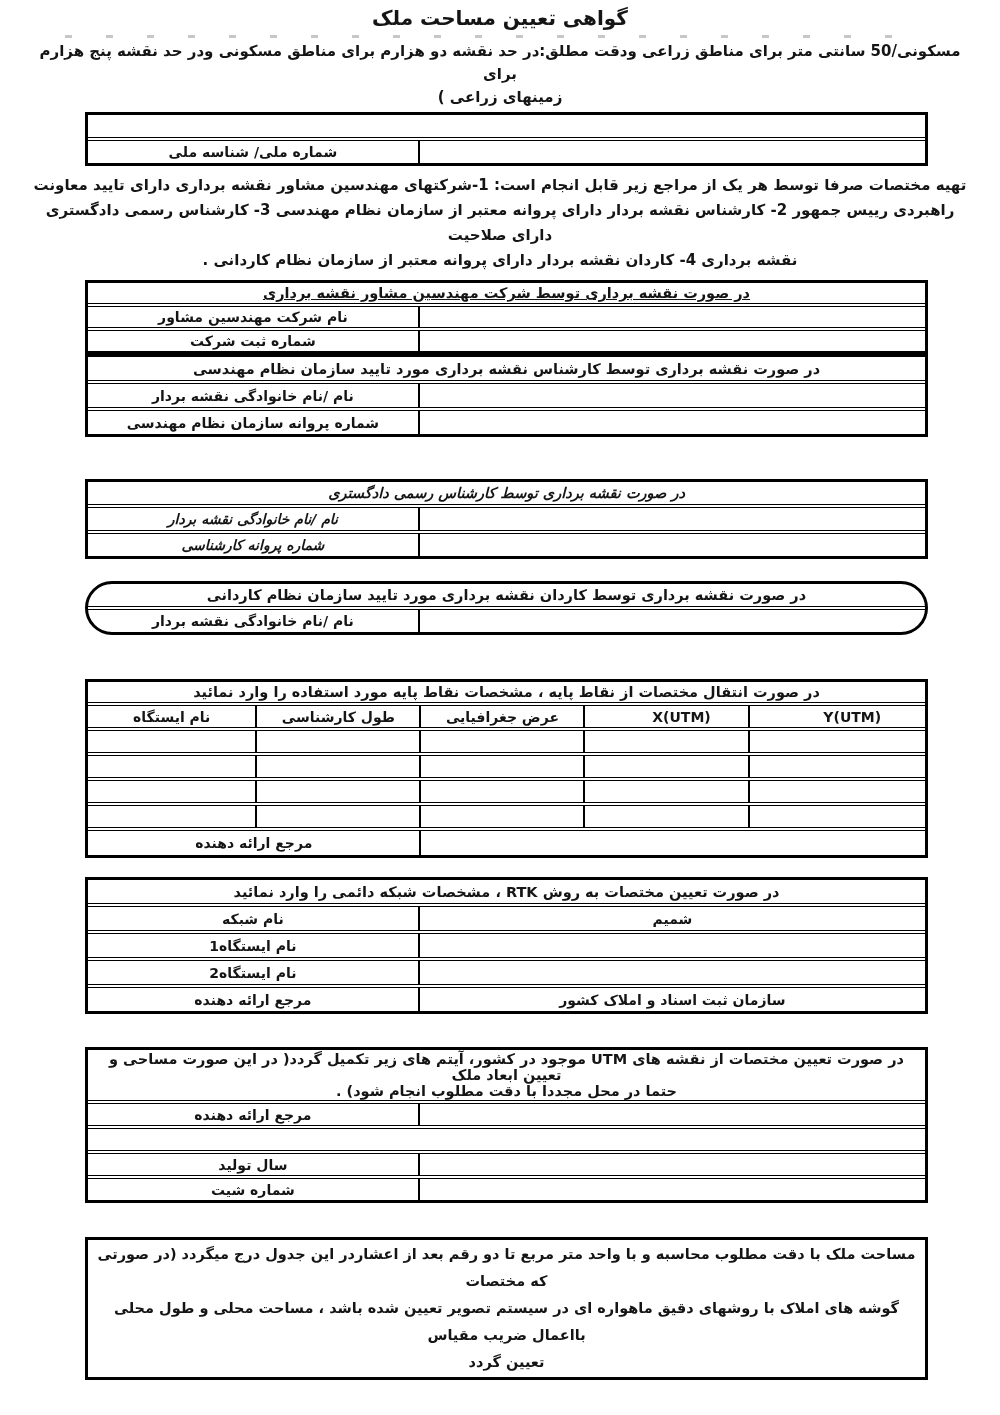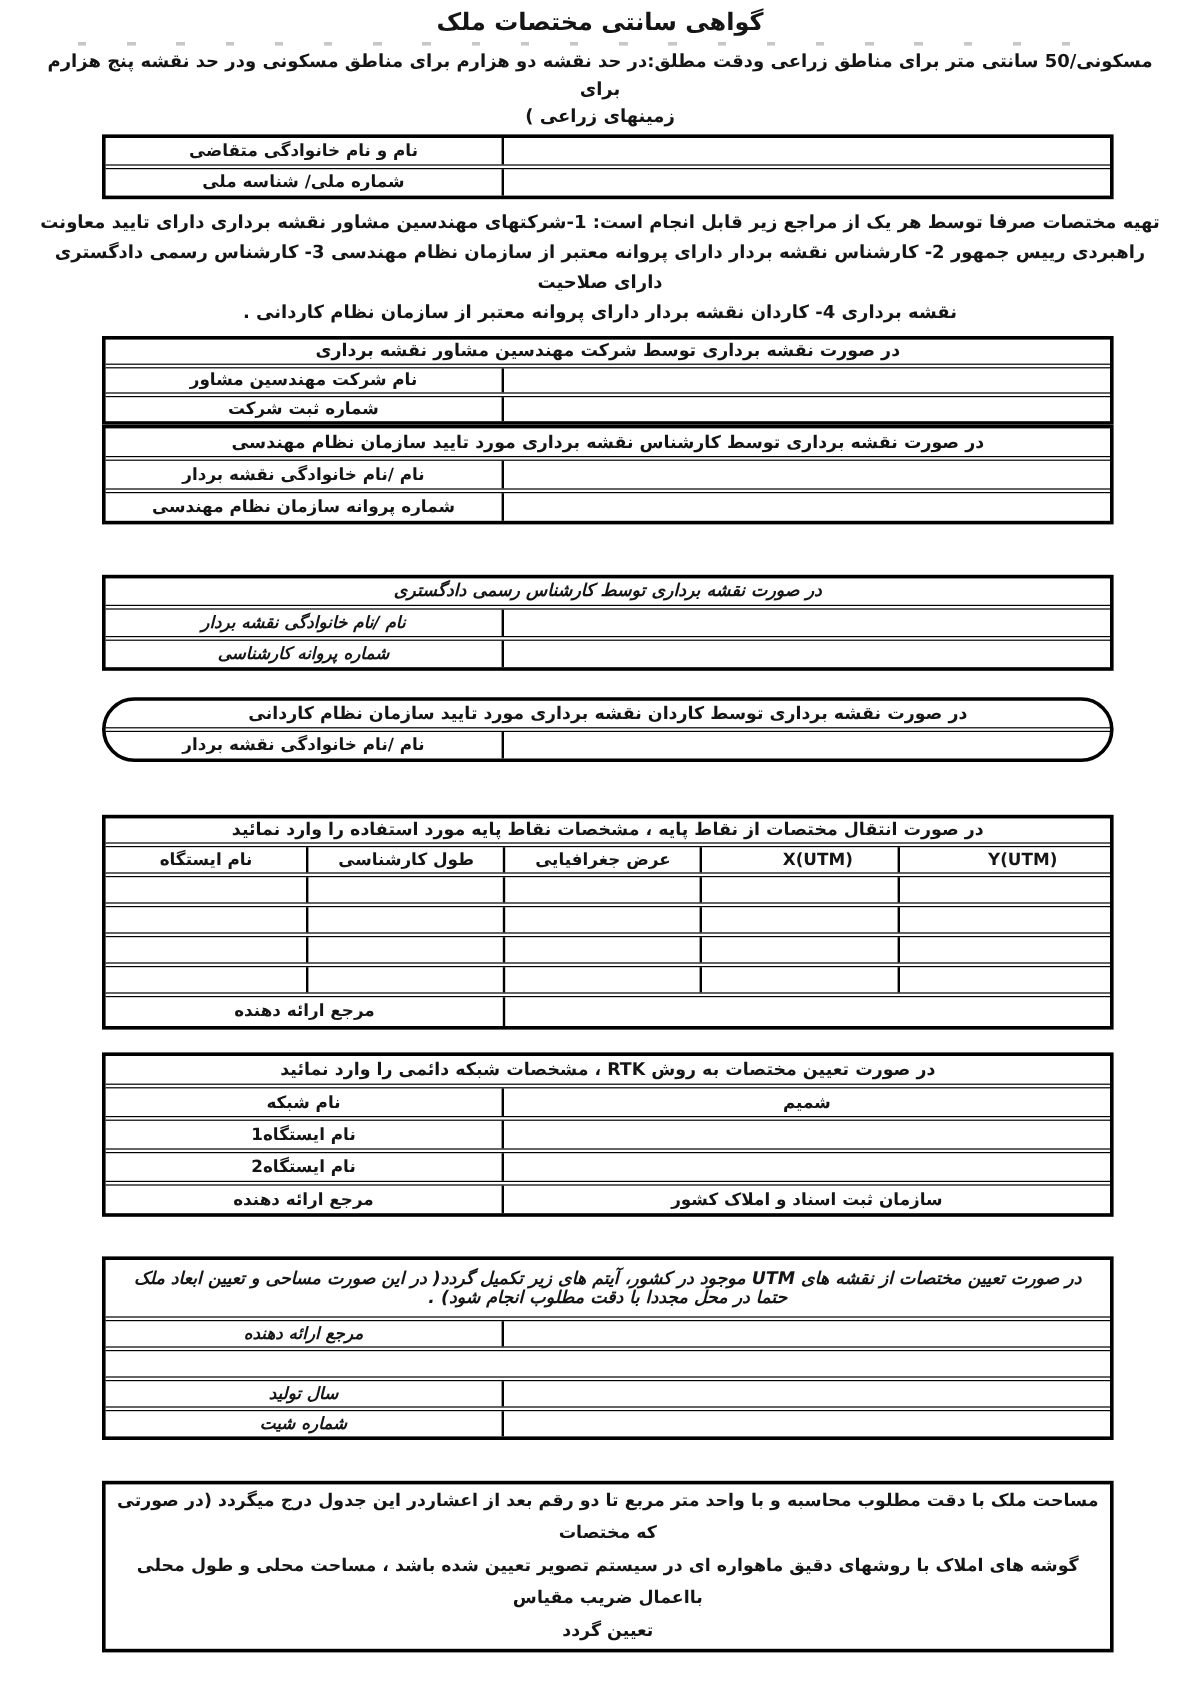--- a/index.html
+++ b/index.html
@@ -39,43 +39,42 @@
     direction:rtl;text-align:center;
     font-size:14px;font-weight:700;
     padding:1px 6px;box-sizing:border-box;min-height:21px;
     white-space:pre-line;
   }
   .th{grid-column:1 / -1;font-size:14.5px;}
   .cols-2 .td + .td, .cols-5 .td + .td, .cols-f .td + .td{border-left:2px solid #000;}
   .ltr{direction:ltr;padding-left:36px;}
   
   .t1{margin-top:3px;}                 .t1 .td{min-height:22px;}
-  .t2{margin-top:7px;}  .t2 .th{min-height:20px;} .t2 .td{min-height:20px;}
+  .t2{margin-top:7px;}  .t2 .th{min-height:20px;text-decoration:underline;} .t2 .td{min-height:20px;}
   .t3{} .t3 .th{min-height:23px;} .t3 .td{min-height:23px;}
   .t4{margin-top:42px;font-style:italic;} .t4 .th{min-height:22px;} .t4 .td{min-height:22px;}
   .t5{margin-top:22px;border-radius:32px;} .t5 .th{min-height:22px;} .t5 .td{min-height:22px;}
   .t6{margin-top:44px;} .t6 .th{min-height:20px;} .t6 .td{min-height:21px;}
   .t6 .footer-row .td{min-height:24px;}
   .t7{margin-top:19px;} .t7 .th{min-height:23px;} .t7 .td{min-height:23px;}
-  .t8{margin-top:33px;font-style:italic;} .t8 .th{min-height:47px;} .t8 .td{min-height:21px;}
+  .t8{margin-top:33px;} .t8 .th{min-height:47px;} .t8 .td{min-height:21px;}
   .t9{margin-top:34px;} .t9 .th{min-height:80px;line-height:27px;}
 </style>
 </head>
 <body>
 
-<div class="page-title">گواهی سانتی مختصات ملک</div>
+<div class="page-title">گواهی تعیین مساحت ملک</div>
 
 <div class="erased-line"></div>
 
 <div class="subtitle">مسکونی/50 سانتی متر برای مناطق زراعی   ودقت مطلق:در حد نقشه دو هزارم برای مناطق مسکونی ودر حد نقشه پنج هزارم برای
 زمینهای زراعی )</div>
 
 <div class="tbl t1">
   <div class="tr cols-2">
-    <div class="td">نام و نام خانوادگی متقاضی</div>
     <div class="td"></div>
   </div>
   <div class="tr cols-2">
     <div class="td">شماره ملی/ شناسه ملی</div>
     <div class="td"></div>
   </div>
 </div>
 
 <div class="para">تهیه مختصات صرفا توسط هر یک از مراجع زیر قابل انجام است: 1-شرکتهای مهندسین مشاور نقشه برداری دارای تایید معاونت
 راهبردی رییس جمهور 2- کارشناس نقشه بردار دارای پروانه معتبر از سازمان نظام مهندسی  3- کارشناس رسمی دادگستری دارای صلاحیت

